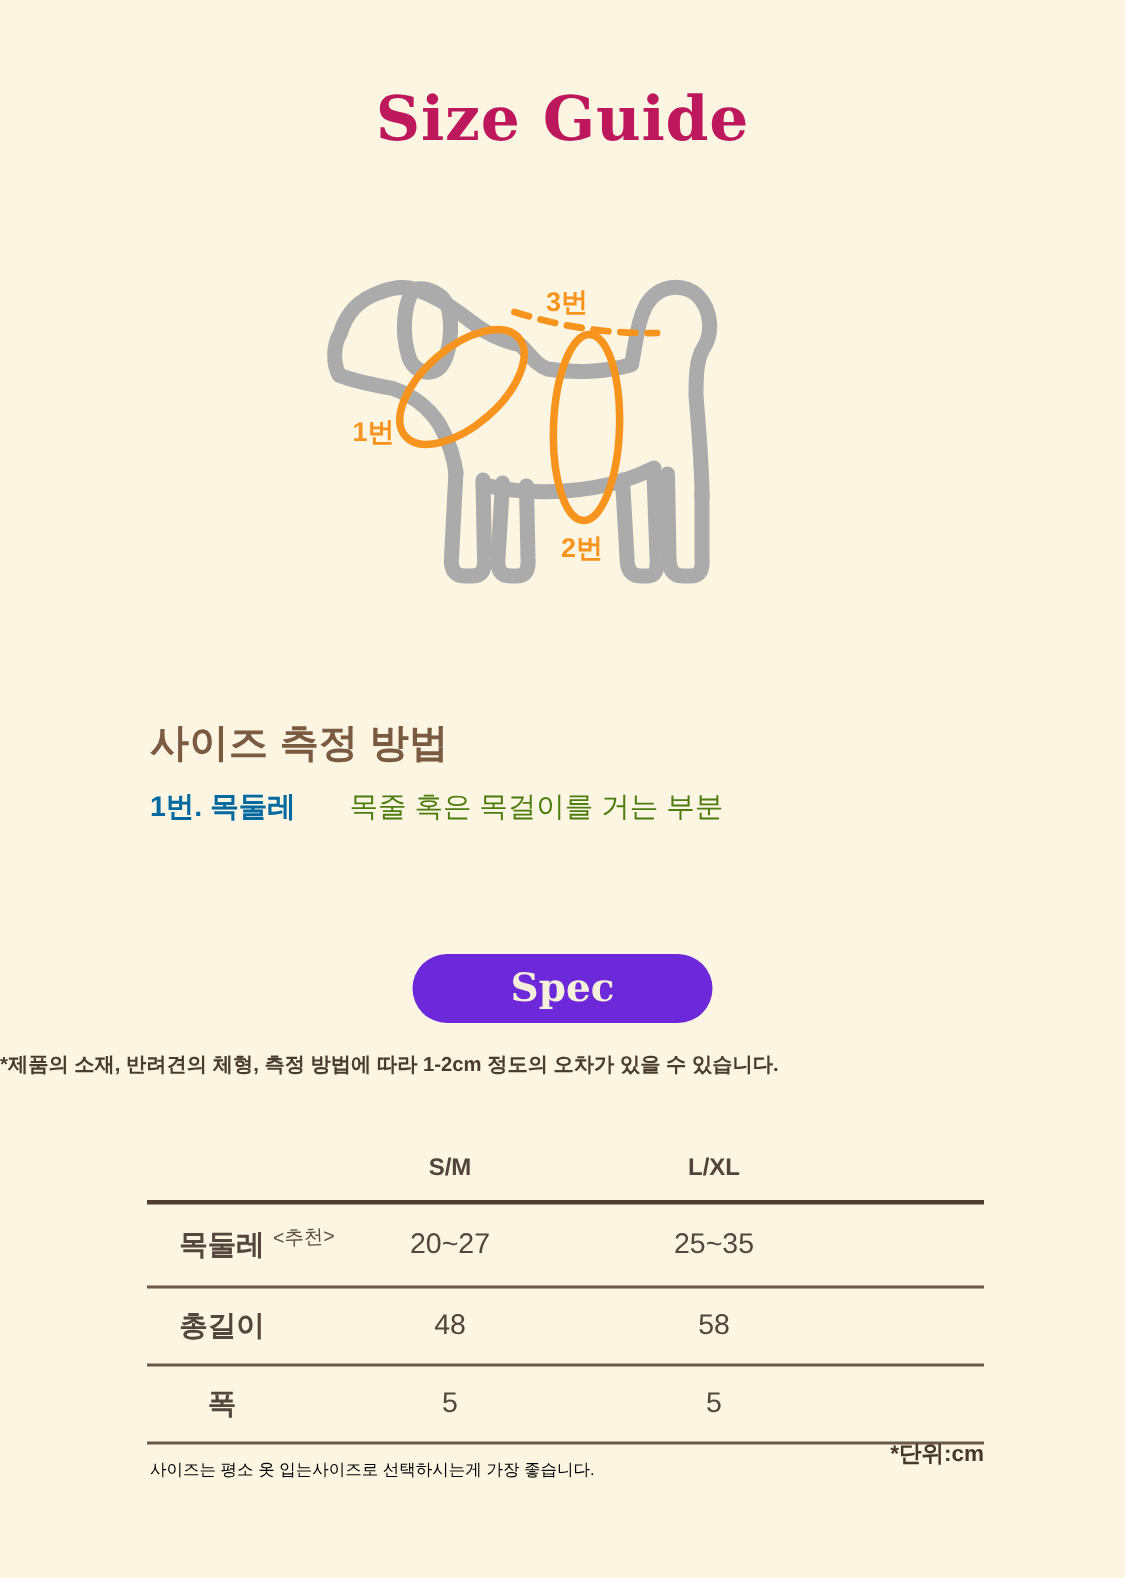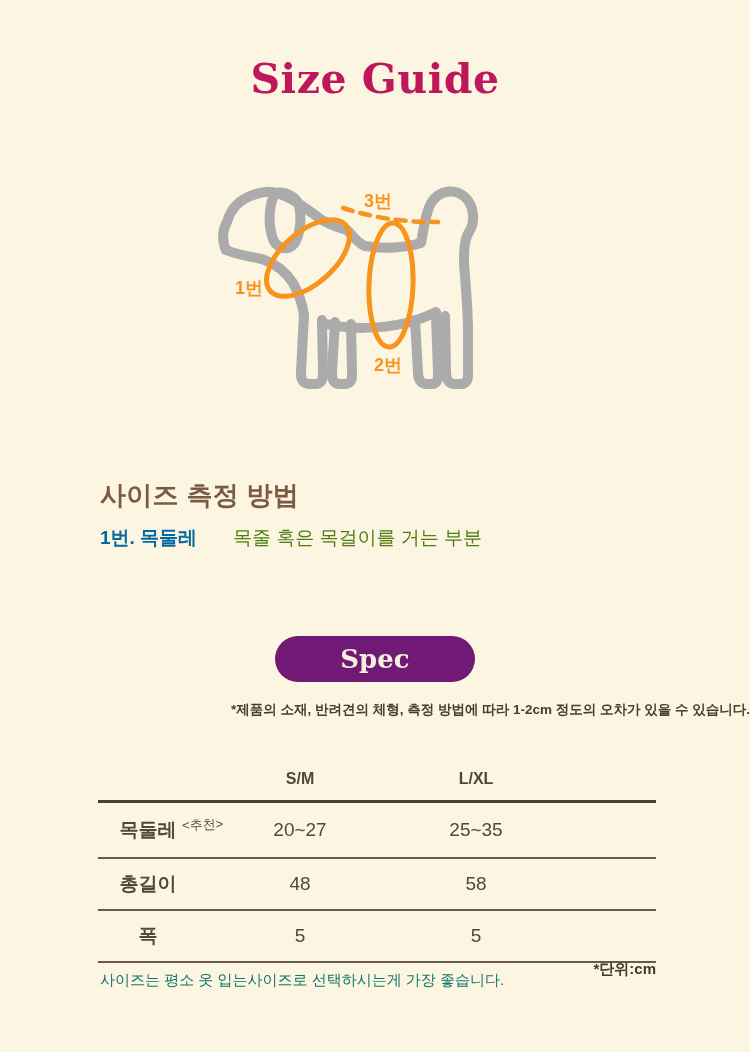--- a/index.html
+++ b/index.html
@@ -21,28 +21,28 @@
   .dog-wrap{position:absolute;left:218px;top:166px;width:300px;height:240px;}
   .measure-heading{
     position:absolute;left:100px;top:478px;
     font-size:26px;font-weight:bold;color:#7a5a41;letter-spacing:.3px;
   }
   .measure-item{position:absolute;left:100px;top:525px;font-size:19px;white-space:nowrap;}
   .measure-item .num{font-weight:bold;color:#0369a1;display:inline-block;width:133px;}
   .measure-item .desc{color:#4d7c0f;}
   .spec-pill{
     position:absolute;left:275px;top:636px;width:200px;height:46px;
-    background:#701a75;border-radius:26px;
+    background:#6d28d9;border-radius:26px;
     display:flex;align-items:center;justify-content:center;
     font-family:"DejaVu Serif","Liberation Serif",serif;
     font-weight:bold;font-size:26px;color:#f6efd9;
   }
   .spec-note{
     position:absolute;top:701px;left:0;width:100%;
-    text-align:right;font-size:13.5px;font-weight:bold;color:#493d2f;
+    text-align:left;font-size:13.5px;font-weight:bold;color:#493d2f;
   }
   table.size-table{
     position:absolute;left:98px;top:757px;width:558px;
     border-collapse:collapse;table-layout:fixed;
   }
   table.size-table th{
     height:43px;font-size:16px;font-weight:bold;color:#52443b;
     border-bottom:3px solid #4e3e33;vertical-align:middle;text-align:center;padding:0;
   }
   table.size-table td{
@@ -57,21 +57,21 @@
     position:absolute;left:50%;margin-left:34px;top:13px;
     font-size:13px;font-weight:normal;color:#5b4c3e;
     transform:rotate(-2deg);white-space:nowrap;
   }
   .unit-note{
     position:absolute;left:98px;top:960px;width:558px;
     text-align:right;font-weight:bold;font-size:15px;color:#453828;
   }
   .footer-notes{
     position:absolute;left:100px;top:966px;
-    font-size:15px;color:#0f766e;line-height:28px;
+    font-size:11px;color:#000000;line-height:28px;
   }
 </style>
 </head>
 <body>
 
 <div class="canvas">
 
   <div class="page-title">Size Guide</div>
 
   <div class="dog-wrap">

